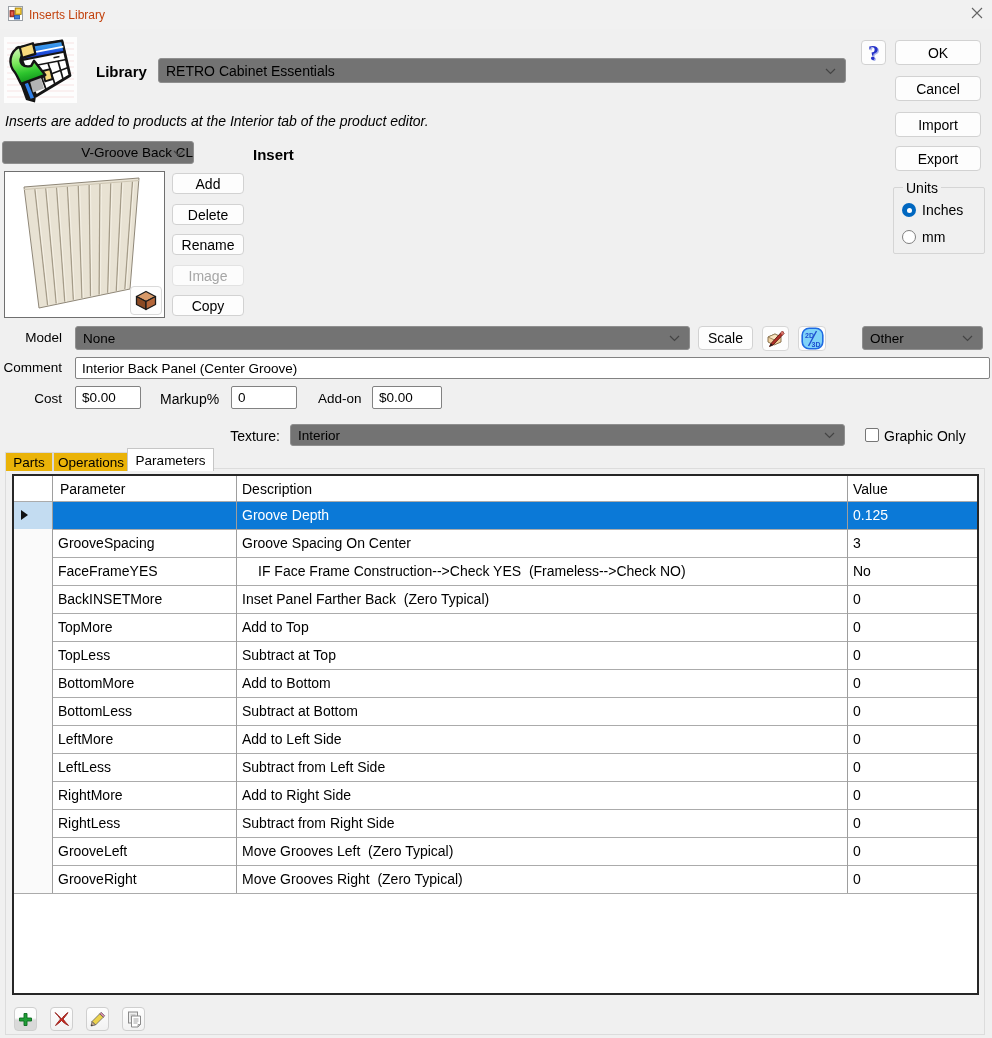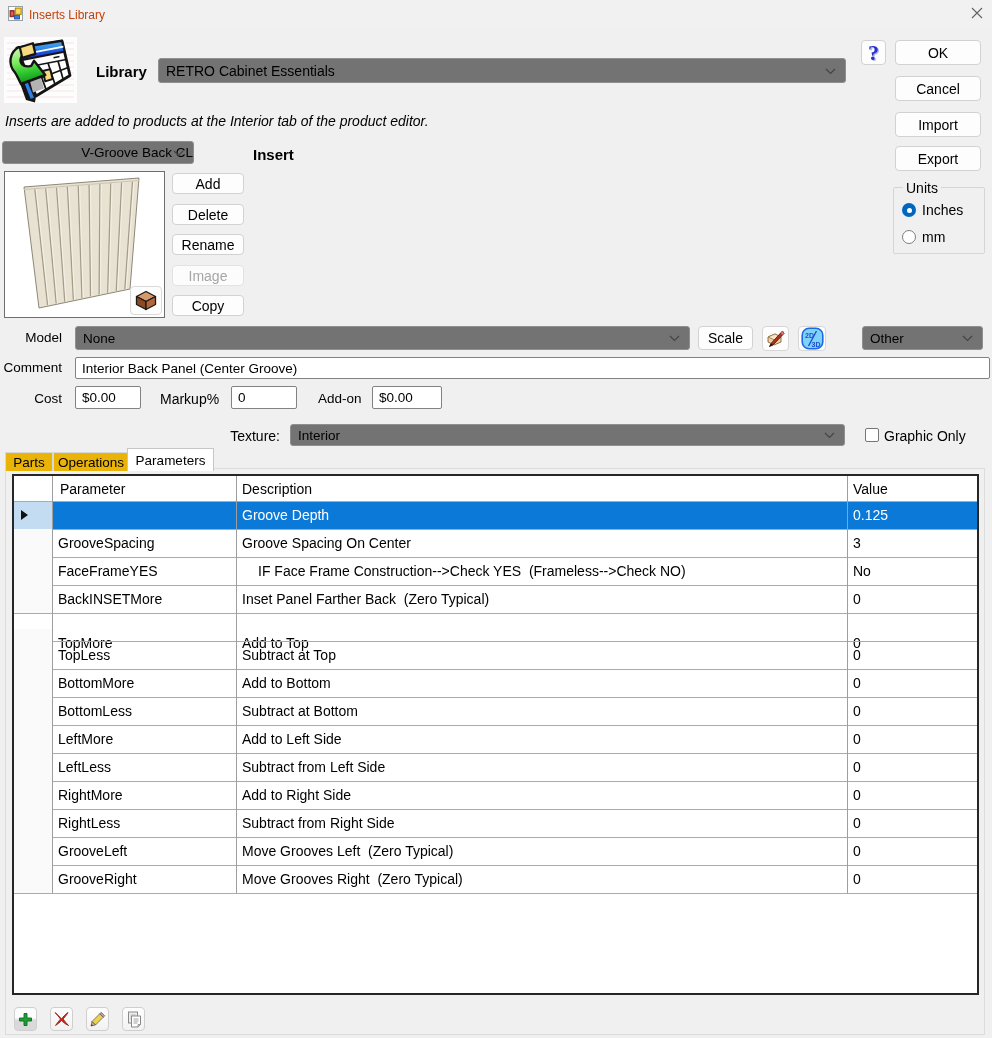--- a/index.html
+++ b/index.html
@@ -400,21 +400,21 @@
           <div class="g-cell" style="left:839px; width:121px;">No</div>
         </div>
         <div class="g-hline" style="top: 109px;"></div>
         <div class="g-row" style="top: 109px;">
           <div class="g-rowhdr"></div>
           <div class="g-cell" style="left:44px; width:176px;">BackINSETMore</div>
           <div class="g-cell" style="left:228px; width:603px;">Inset Panel Farther Back  (Zero Typical)</div>
           <div class="g-cell" style="left:839px; width:121px;">0</div>
         </div>
         <div class="g-hline" style="top: 137px;"></div>
-        <div class="g-row" style="top: 137px; margin-top: 16px;">
+        <div class="g-row" style="top: 137px;">
           <div class="g-rowhdr"></div>
           <div class="g-cell" style="left:44px; width:176px;">TopMore</div>
           <div class="g-cell" style="left:228px; width:603px;">Add to Top</div>
           <div class="g-cell" style="left:839px; width:121px;">0</div>
         </div>
         <div class="g-hline" style="top: 165px;"></div>
         <div class="g-row" style="top: 165px;">
           <div class="g-rowhdr"></div>
           <div class="g-cell" style="left:44px; width:176px;">TopLess</div>
           <div class="g-cell" style="left:228px; width:603px;">Subtract at Top</div>

